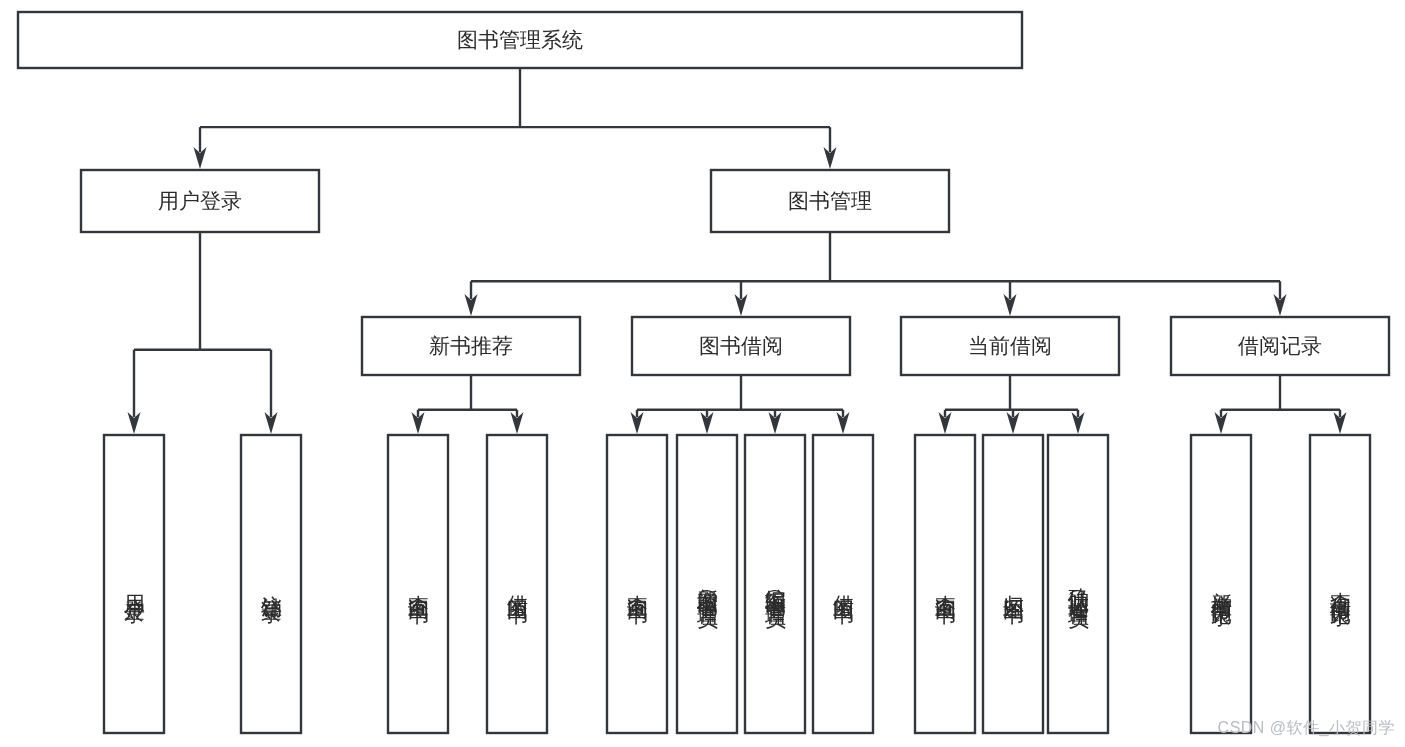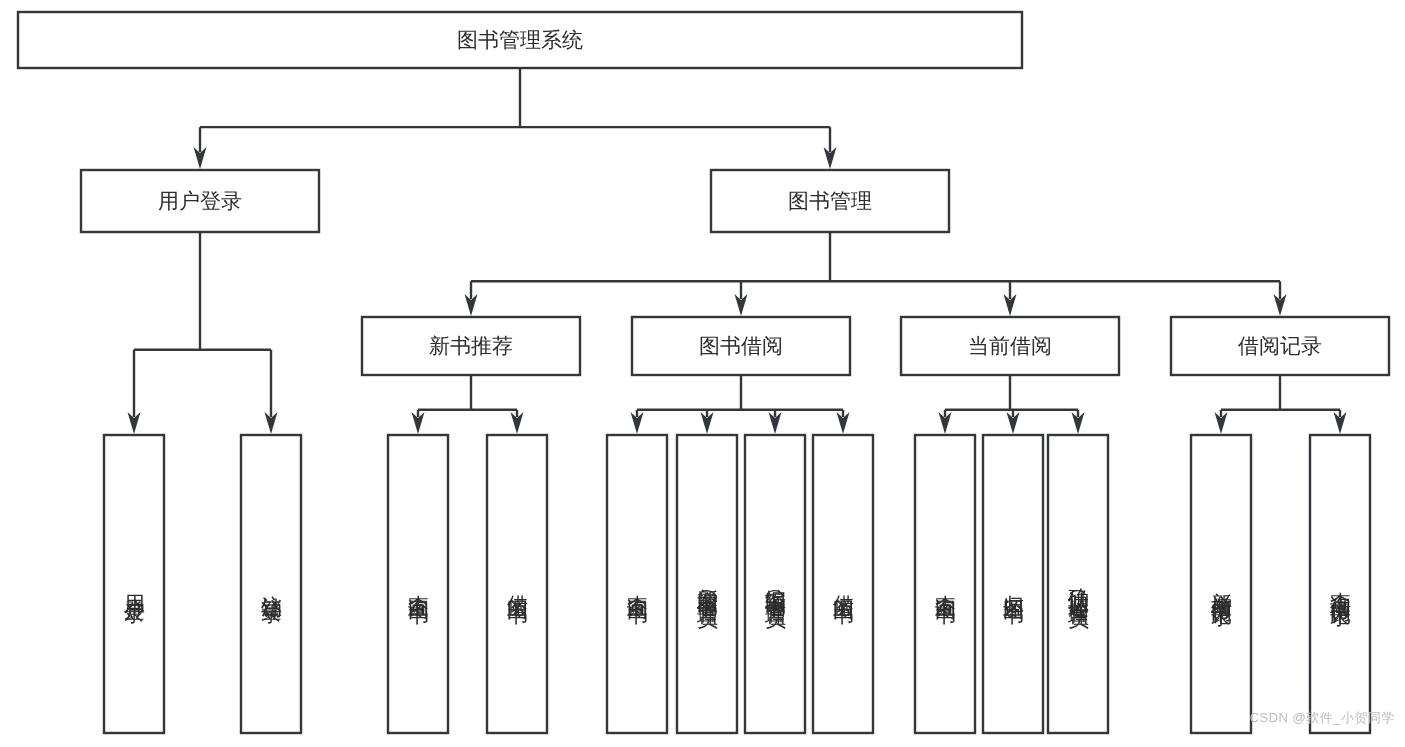--- a/index.html
+++ b/index.html
@@ -60,23 +60,23 @@
     font-size: 21px;
     line-height: 1.28;
     letter-spacing: 3px;
     color: #2b2b2b;
     white-space: nowrap;
     pointer-events: none;
   }
   .watermark {
     position: absolute;
     right: 10px;
-    bottom: 20px;
-    font-family: "Liberation Sans", "DejaVu Sans", sans-serif;
-    font-size: 13px;
+    bottom: 8px;
+    font-family: "Liberation Sans", "DejaVu Sans", sans-serif;
+    font-size: 16px;
     color: #b9bcc2;
     letter-spacing: 0.5px;
     white-space: nowrap;
   }
 </style>
 </head>
 <body>
 
 <div id="diagram-root">
 

